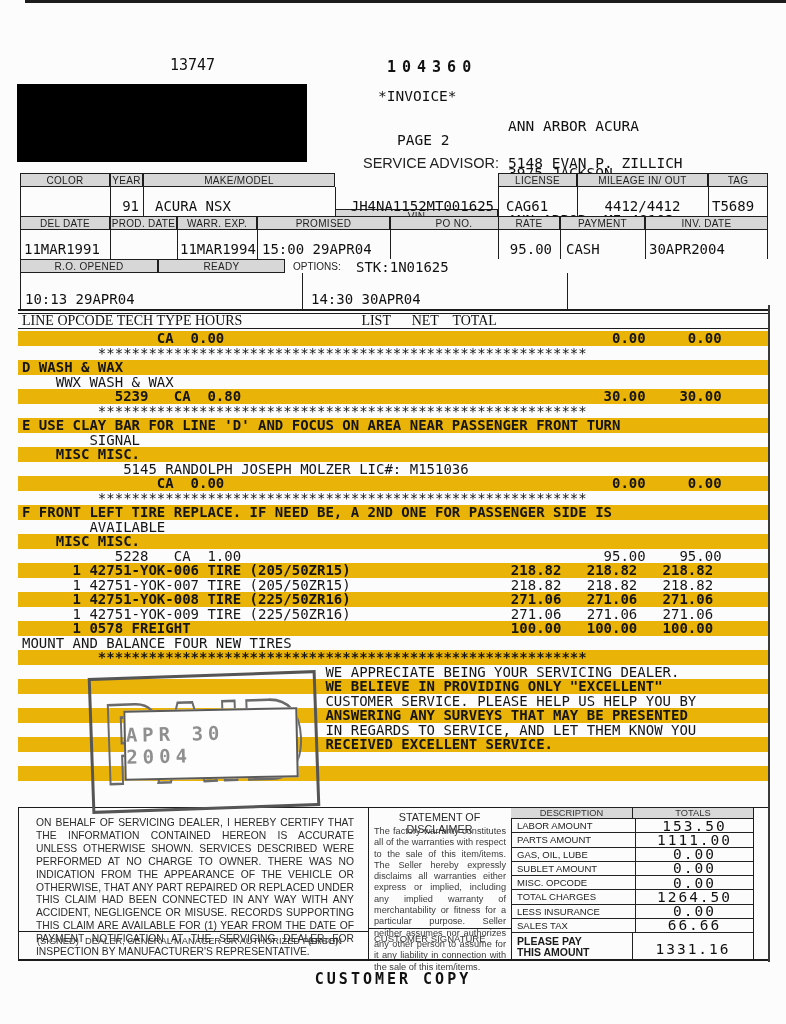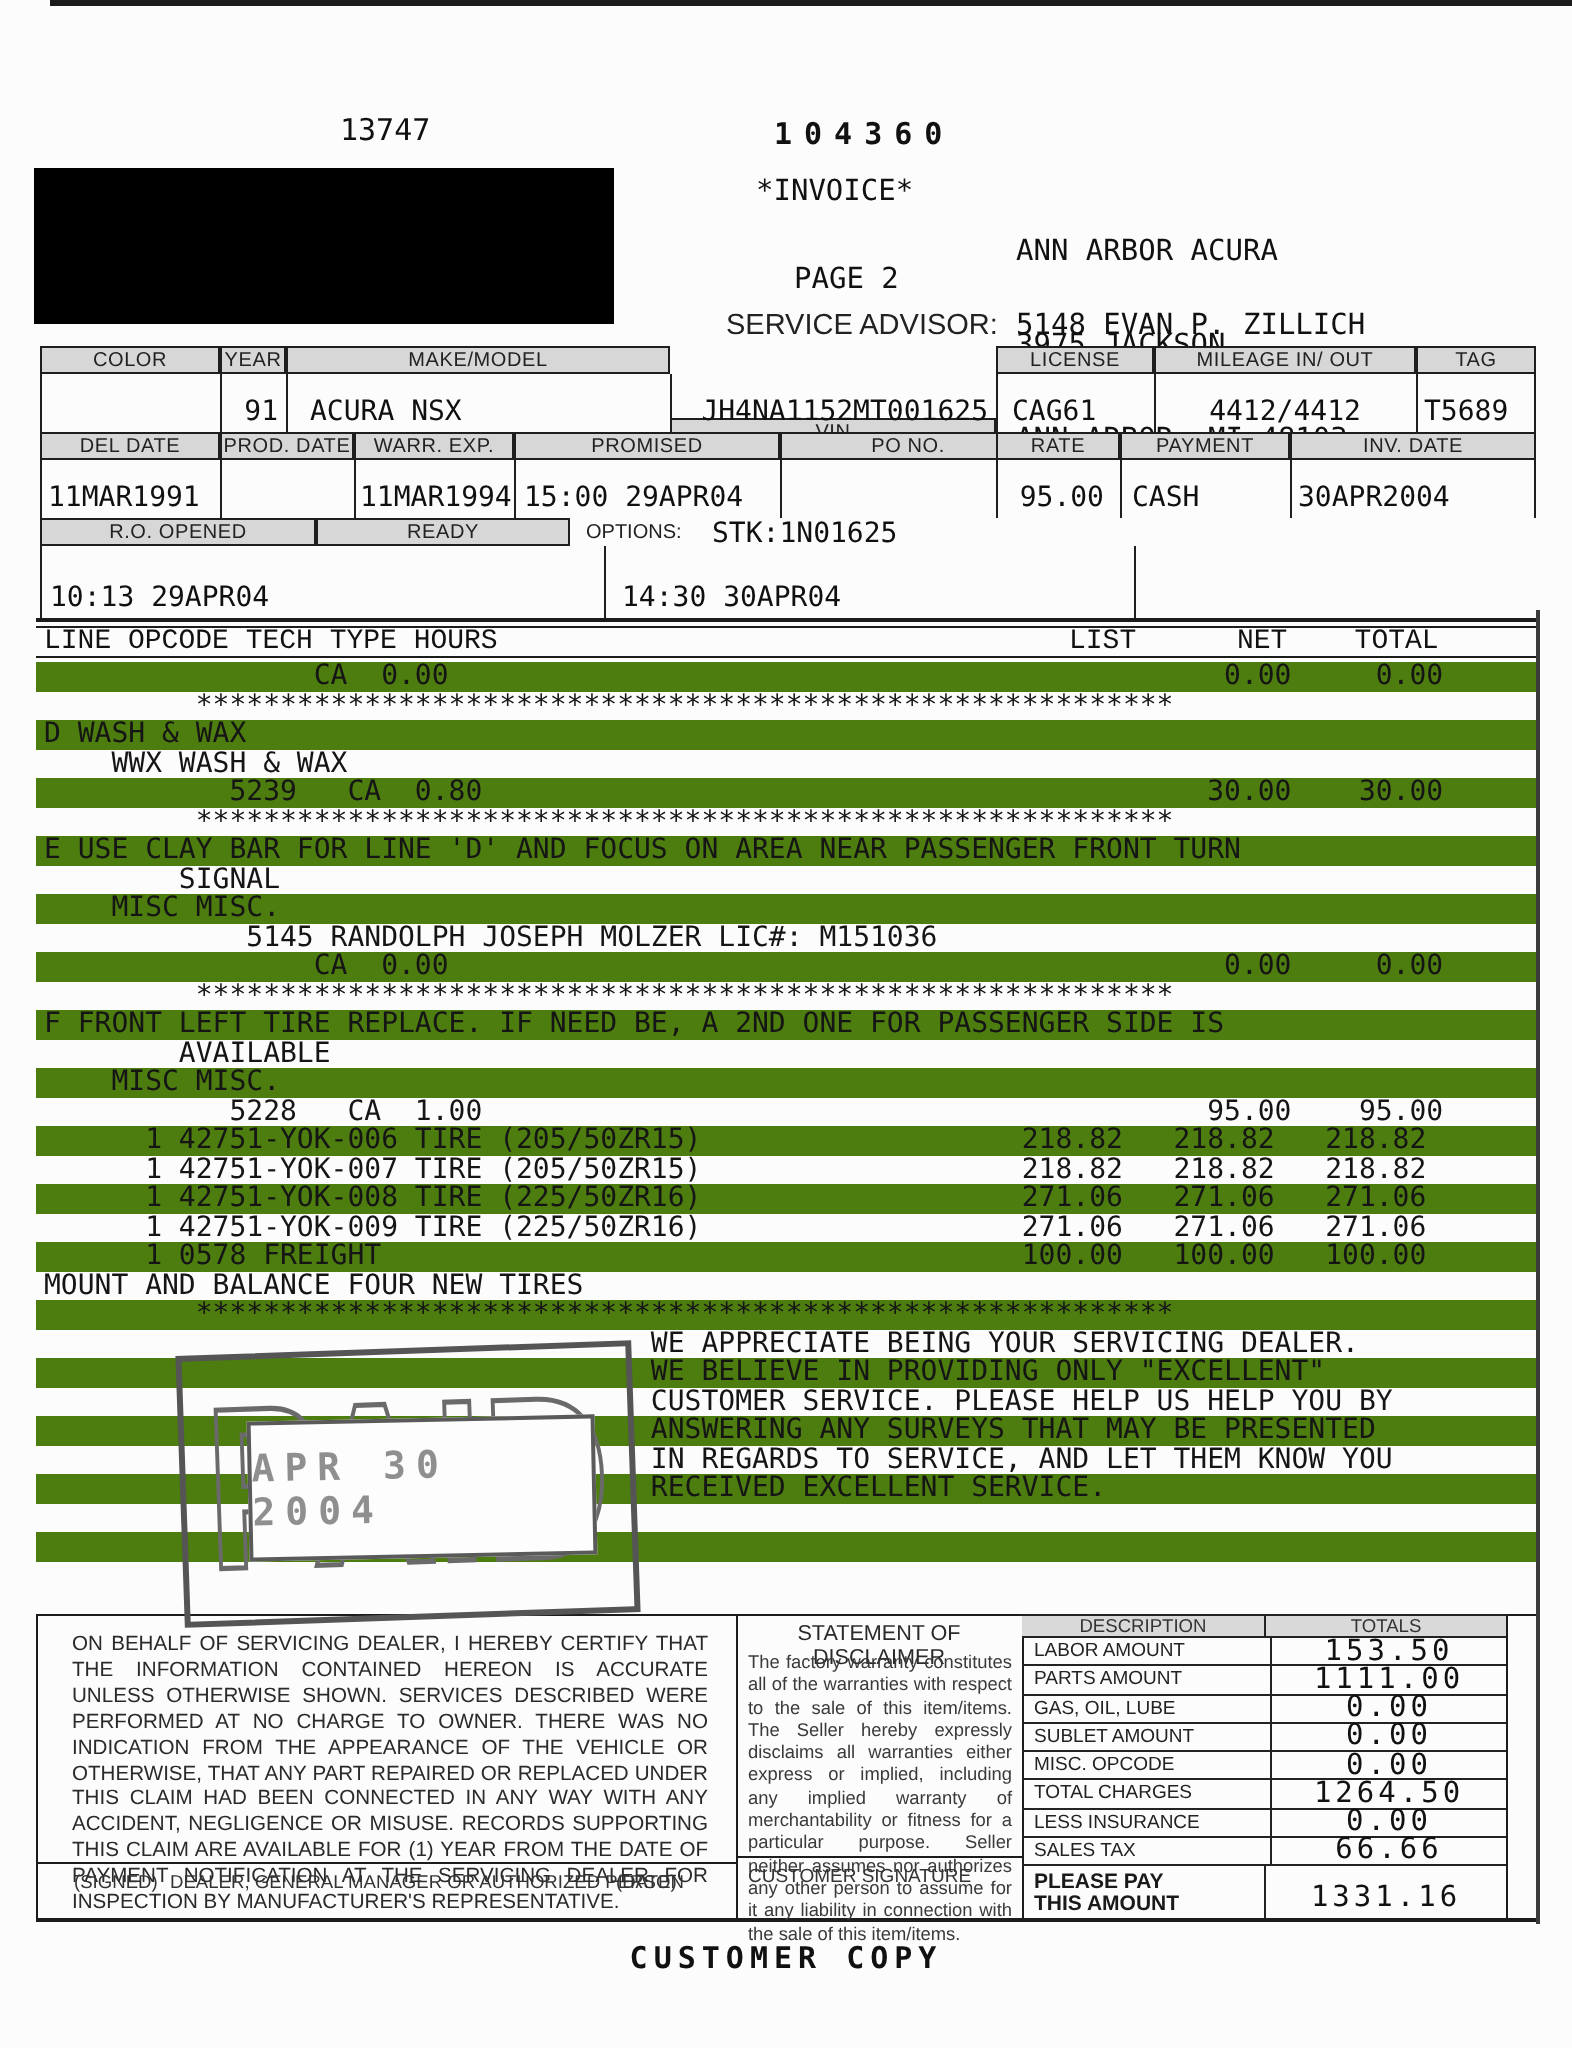--- a/index.html
+++ b/index.html
@@ -17,26 +17,26 @@
   .page-label{left:397px;top:132px;font-size:14.5px;}
   .sa-label{left:363px;top:155px;font-size:14.5px;color:#222;}
   .sa-value{left:508px;top:155px;font-size:14.5px;}
   
   .vh{position:absolute;height:14px;background:#d7d7d7;border:1px solid #1e1e1e;box-sizing:border-box;
       font-size:10px;color:#222;display:flex;align-items:center;justify-content:center;letter-spacing:.3px;}
   .vseg{position:absolute;width:1px;background:#1e1e1e;}
   .mv{position:absolute;font-family:"DejaVu Sans Mono",monospace;font-size:14px;color:#101010;white-space:pre;}
   .opt-label{font-size:10px;color:#222;}
   
-  .opcode-header{left:18px;top:313px;width:750px;padding-left:4px;font-family:Liberation Mono, monospace;
+  .opcode-header{left:18px;top:313px;width:750px;padding-left:4px;font-family:Liberation Serif, serif;
                  font-size:14px;white-space:pre;color:#111;}
   .linework{left:18px;top:331px;width:750px;}
   .mline{height:14.5px;line-height:14.5px;font-family:"DejaVu Sans Mono",monospace;font-size:14px;
          white-space:pre;padding-left:4px;color:#151515;}
-  .mline.band{background:#4d7c0f;}
+  .mline.band{background:#eab308;font-weight:bold;}
   
   .stamp{left:90px;top:674px;width:222px;height:130px;border:3px solid #555;transform:rotate(-2deg);z-index:5;}
   .stamp svg{display:block;width:100%;height:100%;}
   .stamp-date{left:124px;top:709px;width:170px;height:66px;background:#fdfdfd;border:2px solid #5a5a5a;
               transform:rotate(-1.2deg);z-index:6;display:flex;align-items:center;justify-content:center;
               font-family:"DejaVu Sans Mono",monospace;font-weight:bold;font-size:19px;letter-spacing:5px;color:#8f8f8f;}
   
   .certify{left:36px;top:817px;width:318px;font-size:10.3px;line-height:12.9px;text-align:justify;color:#2a2a2a;}
   .small-label{font-size:9.3px;color:#333;}
   .disc-title{left:371px;top:811px;width:137px;text-align:center;font-size:10.8px;color:#2a2a2a;}

